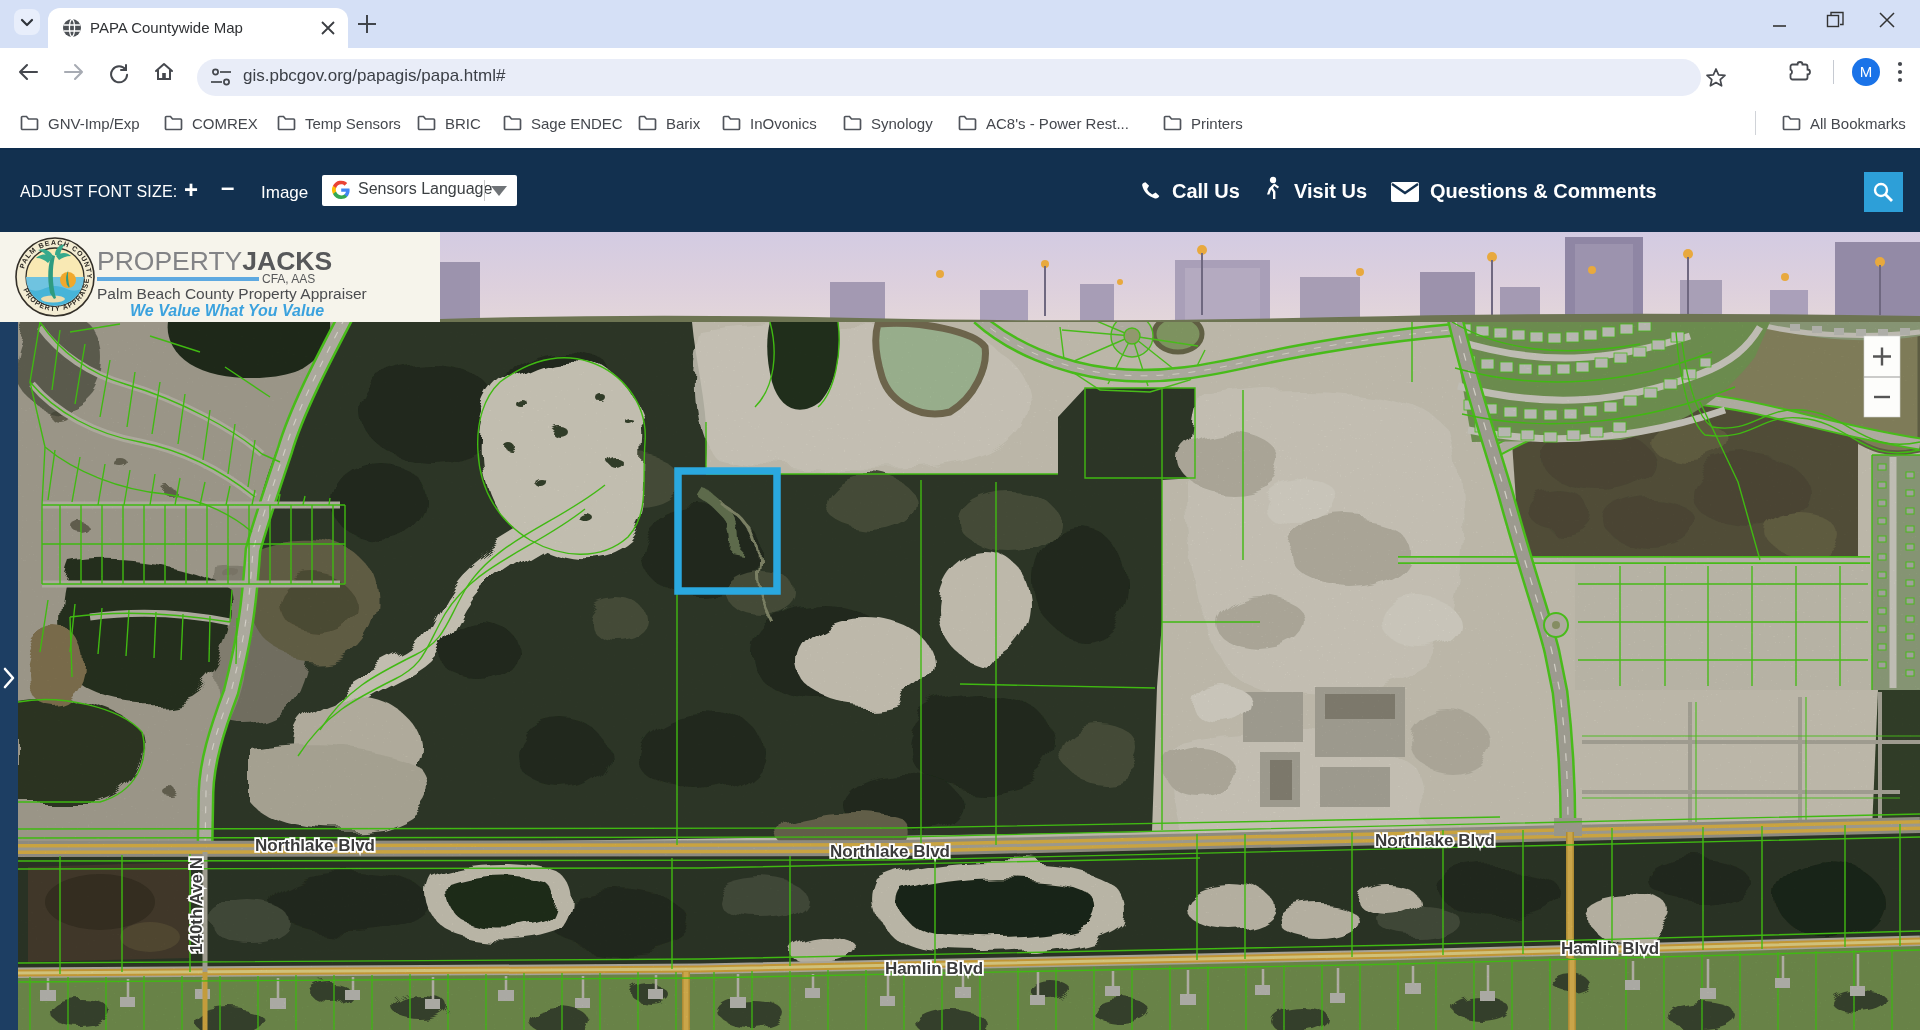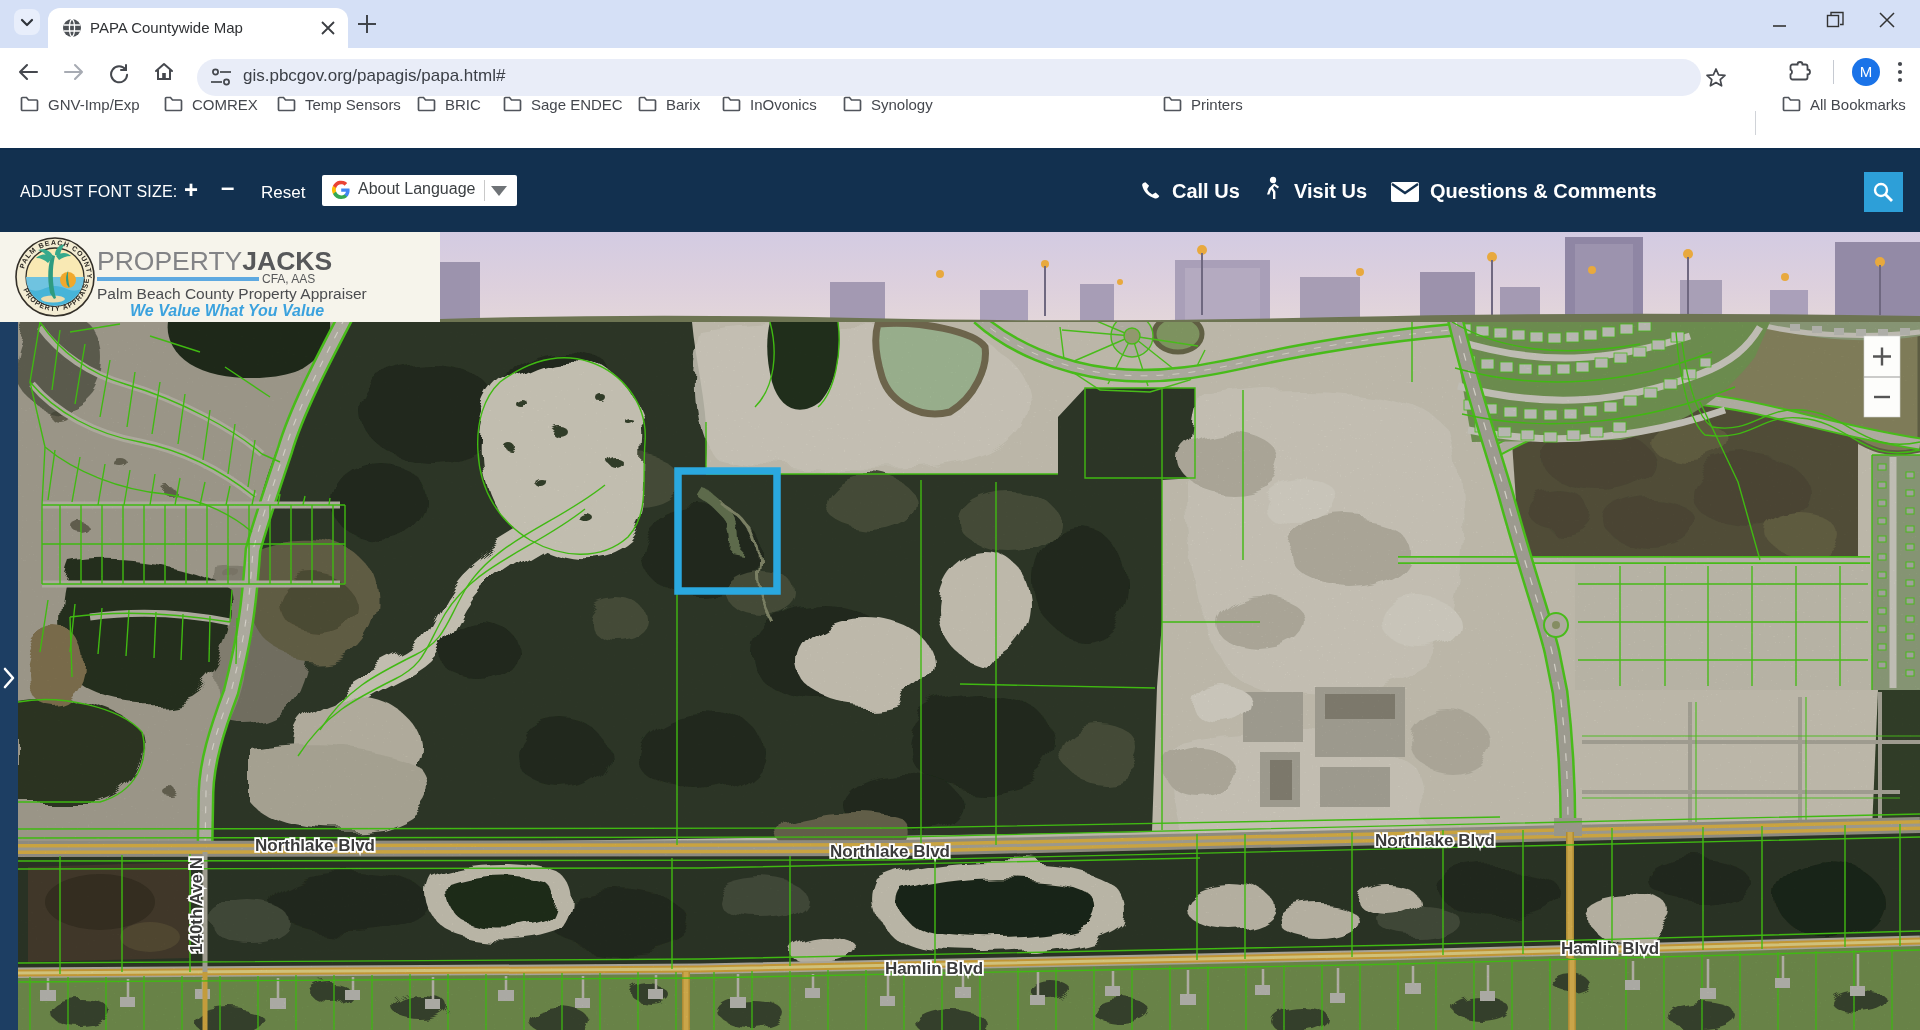--- a/index.html
+++ b/index.html
@@ -2,21 +2,21 @@
 <html><head><meta charset="utf-8"><title>PAPA Countywide Map</title>
 <style>
 *{margin:0;padding:0;box-sizing:border-box}
 html,body{width:1920px;height:1030px;overflow:hidden;font-family:"Liberation Sans",sans-serif}
 .tabstrip{position:relative;height:48px;background:#d5e0f6}
 .tab{position:absolute;left:48px;top:8px;width:300px;height:40px;background:#fff;border-radius:12px 12px 0 0}
 .tabchev{position:absolute;left:14px;top:9px;width:26px;height:26px;background:#e8eefb;border-radius:8px}
 .toolbar{position:relative;height:48px;background:#fff}
 .omni{position:absolute;left:197px;top:11px;width:1504px;height:37px;background:#e9edf8;border-radius:19px}
 .bookbar{position:relative;height:54px;background:#fff;border-bottom:2px solid #0e2d4e}
-.bm{position:absolute;top:0;height:54px;display:flex;gap:9px;color:#45484e;font-size:15px;white-space:nowrap}
+.bm{position:absolute;top:0;height:54px;display:flex;align-items:center;gap:9px;color:#45484e;font-size:15px;white-space:nowrap}
 .navy{position:relative;height:82px;background:#12304f;color:#fff}
 .header{position:relative;height:90px;background:#f6f4eb}
 .navbox{position:absolute;left:468px;top:8px;width:712px;height:70px;background:#fff;color:#1e2022;font-size:17px;font-weight:700}
 .navbox span{position:absolute;top:25px}
 .caret{display:inline-block;width:0;height:0;border-left:6px solid transparent;border-right:6px solid transparent;border-top:7px solid #262829;vertical-align:middle;margin-left:9px}
 </style></head>
 <body>
 <div class="tabstrip">
  <div class="tabchev"><svg width="26" height="26">
         <path d="M8 11l5 5 5-5" stroke="#30343b" stroke-width="2.2" fill="none" stroke-linecap="round" stroke-linejoin="round"></path>
@@ -102,41 +102,44 @@
       </svg>Sage ENDEC</div>
  <div class="bm" style="left:638px"><svg width="19" height="16">
         <path d="M1.5 13.5v-11a1 1 0 0 1 1-1h4l2 2.5h8a1 1 0 0 1 1 1v8.5a1 1 0 0 1-1 1h-14a1 1 0 0 1-1-1z" fill="none" stroke="#50545b" stroke-width="1.7"></path>
       </svg>Barix</div>
  <div class="bm" style="left:722px"><svg width="19" height="16">
         <path d="M1.5 13.5v-11a1 1 0 0 1 1-1h4l2 2.5h8a1 1 0 0 1 1 1v8.5a1 1 0 0 1-1 1h-14a1 1 0 0 1-1-1z" fill="none" stroke="#50545b" stroke-width="1.7"></path>
       </svg>InOvonics</div>
  <div class="bm" style="left:843px"><svg width="19" height="16">
         <path d="M1.5 13.5v-11a1 1 0 0 1 1-1h4l2 2.5h8a1 1 0 0 1 1 1v8.5a1 1 0 0 1-1 1h-14a1 1 0 0 1-1-1z" fill="none" stroke="#50545b" stroke-width="1.7"></path>
       </svg>Synology</div>
+ <div class="bm" style="left:958px"><svg width="19" height="16">
+        <path d="M1.5 13.5v-11a1 1 0 0 1 1-1h4l2 2.5h8a1 1 0 0 1 1 1v8.5a1 1 0 0 1-1 1h-14a1 1 0 0 1-1-1z" fill="none" stroke="#50545b" stroke-width="1.7"></path>
+      </svg>AC8's - Power Rest...</div>
  <div class="bm" style="left:1163px"><svg width="19" height="16">
         <path d="M1.5 13.5v-11a1 1 0 0 1 1-1h4l2 2.5h8a1 1 0 0 1 1 1v8.5a1 1 0 0 1-1 1h-14a1 1 0 0 1-1-1z" fill="none" stroke="#50545b" stroke-width="1.7"></path>
       </svg>Printers</div>
  <div style="position:absolute;left:1755px;top:15px;width:1px;height:24px;background:#d0d3d8"></div>
  <div class="bm" style="left:1782px"><svg width="19" height="16">
         <path d="M1.5 13.5v-11a1 1 0 0 1 1-1h4l2 2.5h8a1 1 0 0 1 1 1v8.5a1 1 0 0 1-1 1h-14a1 1 0 0 1-1-1z" fill="none" stroke="#50545b" stroke-width="1.7"></path>
       </svg>All Bookmarks</div>
 </div>
 <div class="navy" id="navybar">
  <span style="position:absolute;left:20px;top:33px;font-size:16px;letter-spacing:.2px">ADJUST FONT SIZE:</span>
  <span style="position:absolute;left:184px;top:26px;font-size:24px;font-weight:700">+</span>
  <span style="position:absolute;left:221px;top:23px;font-size:24px;font-weight:700">–</span>
- <span style="position:absolute;left:261px;top:33px;font-size:17px">Reset</span>
+ <span style="position:absolute;left:261px;top:33px;font-size:17px">Image</span>
  <div style="position:absolute;left:322px;top:25px;width:195px;height:31px;background:#fff;border-radius:2px">
   <svg width="22" height="22" style="position:absolute;left:8px;top:4px">
         <path d="M19.6 11.2c0-.7-.06-1.2-.18-1.8H11.2v3.3h4.8a4.1 4.1 0 0 1-1.8 2.7v2.3h2.9c1.7-1.6 2.5-3.9 2.5-6.5z" fill="#4285f4"></path>
         <path d="M11.2 20c2.4 0 4.5-.8 6-2.2l-2.9-2.3c-.8.6-1.9.9-3.1.9-2.4 0-4.4-1.6-5.1-3.8H3v2.4A9 9 0 0 0 11.2 20z" fill="#34a853"></path>
         <path d="M6.1 12.6a5.4 5.4 0 0 1 0-3.5V6.7H3a9 9 0 0 0 0 8.2l3.1-2.3z" fill="#fbbc05"></path>
         <path d="M11.2 5.3c1.3 0 2.5.5 3.4 1.4l2.6-2.6A9 9 0 0 0 3 6.7l3.1 2.4c.7-2.2 2.7-3.8 5.1-3.8z" fill="#ea4335"></path>
       </svg>
-  <span style="position:absolute;left:36px;top:5px;font-size:16px;color:#3c4043">About Language</span>
+  <span style="position:absolute;left:36px;top:5px;font-size:16px;color:#3c4043">Sensors Language</span>
   <div style="position:absolute;right:32px;top:5px;width:1px;height:21px;background:#c9c9c9"></div>
   <div style="position:absolute;right:10px;top:11px;width:0;height:0;border-left:8px solid transparent;border-right:8px solid transparent;border-top:10px solid #6f7377"></div>
  </div>
  <svg width="26" height="26" style="position:absolute;left:1139px;top:29px">
       <path d="M6.5 3.2l3.6 3.5-2 3.4c1 2.3 2.8 4.3 5.2 5.3l3.4-2 3.6 3.7c-.6 1.7-2.4 2.7-4.3 2.3C9.6 18 4.6 13 3.2 6.6c-.4-1.5.9-3 3.3-3.4z" fill="#fff"></path>
     </svg>
  <span style="position:absolute;left:1172px;top:30px;font-size:20px;font-weight:600">Call Us</span>
  <svg width="20" height="30" style="position:absolute;left:1263px;top:26px">
       <circle cx="10" cy="4" r="3.2" fill="#fff"></circle>
       <path d="M10 8.5l-4 4-2 6h2.4l1.8-5 1.8 2.5v7h2.4v-7.5L10 12l1.3-2 3.5 2.5 1.2-1.8-4.5-3.2z" fill="#fff"></path>

